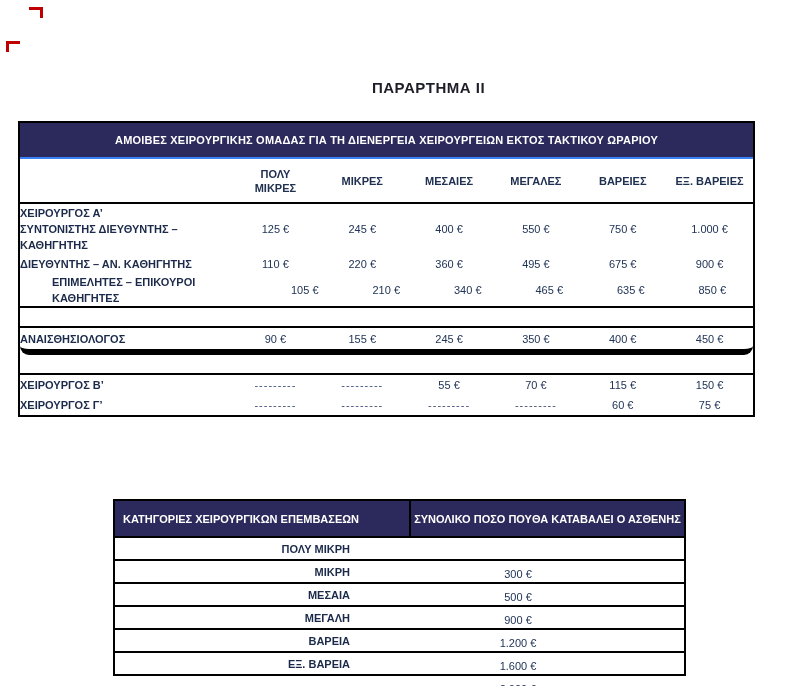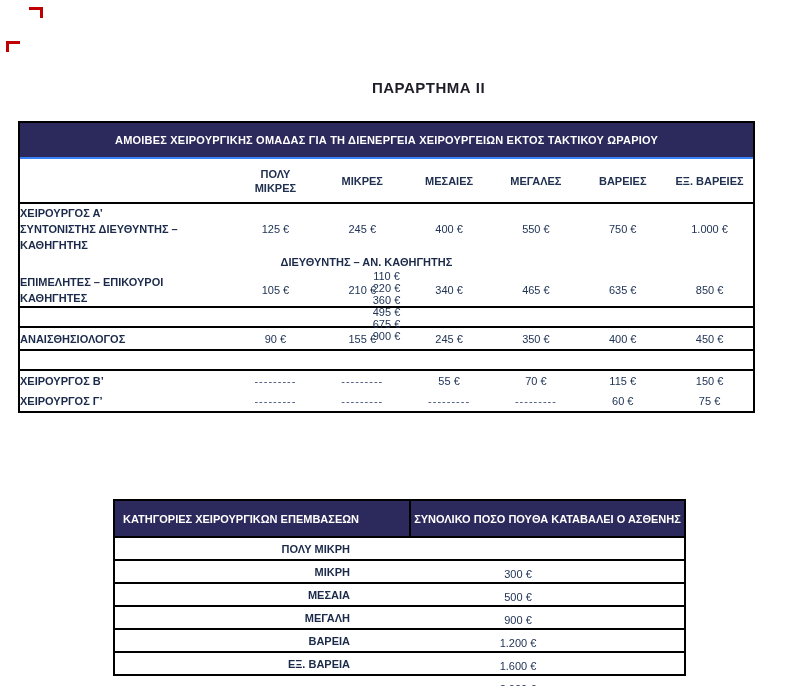--- a/index.html
+++ b/index.html
@@ -37,26 +37,26 @@
     align-self:center;
   }
   .val-cell{
     flex:1;text-align:center;font-size:11px;color:#203456;
   }
   .hdr-row{height:43px;border-bottom:2px solid #000;display:flex;align-items:center;}
   .hdr-row .val-cell{font-weight:bold;color:#203050;white-space:nowrap;line-height:14px;}
   .hdr-row .val-cell.narrow span{display:inline-block;max-width:46px;white-space:normal;}
   .sec-a{border-bottom:2px solid #000;}
   .sec-a .trow.r1{height:50px;}
-  .sec-a .trow.r2{height:20px;flex-direction:column;}
-  .sec-a .trow.r3{height:32px;}
+  .sec-a .trow.r2{height:20px;}
+  .sec-a .trow.r3{height:32px;margin-left:32px;}
   .spacer{border-bottom:2px solid #000;}
   .spacer.s1{height:18px;}
   .spacer.s2{height:18px;}
-  .sec-b{border-bottom:2px solid #000000;}
+  .sec-b{border-bottom:6px solid #000000;border-radius:9px;}
   .sec-b .trow{height:21px;}
   .sec-c .trow{height:20px;}
   .dash{letter-spacing:1px;color:#3e4e74;}
 
   
   .patient-table{
     position:absolute;left:113px;top:499px;width:573px;
     border:2px solid #000;box-sizing:border-box;background:#fff;
   }
   .p-hdr{

